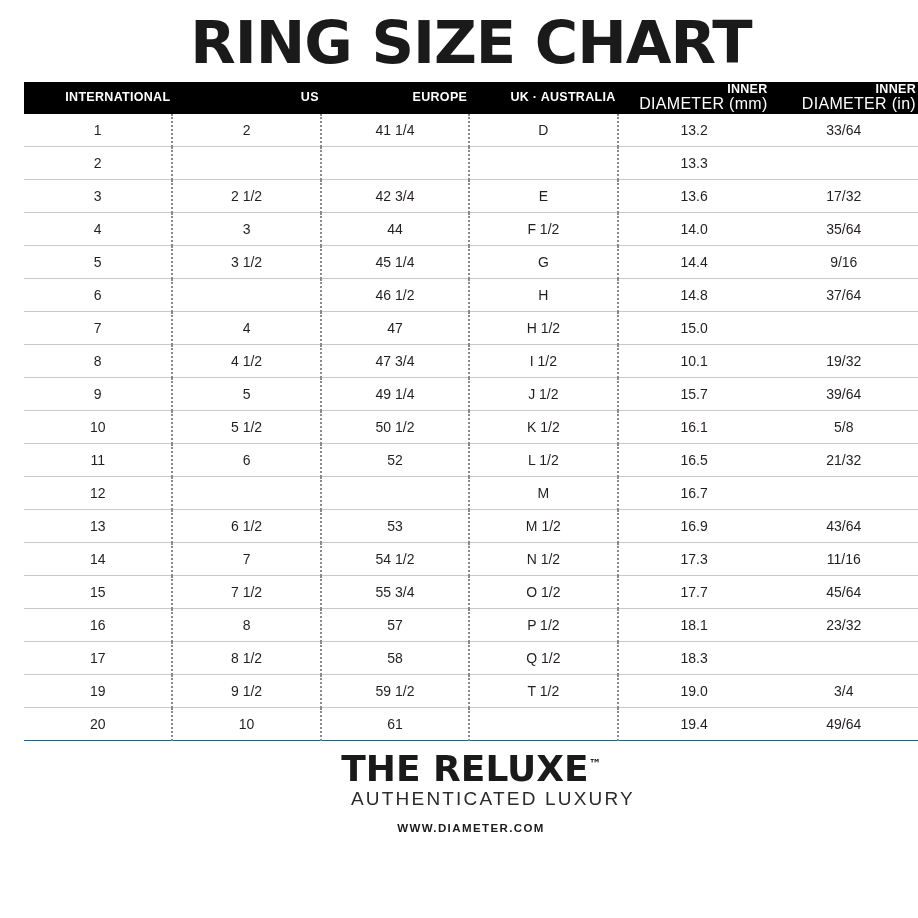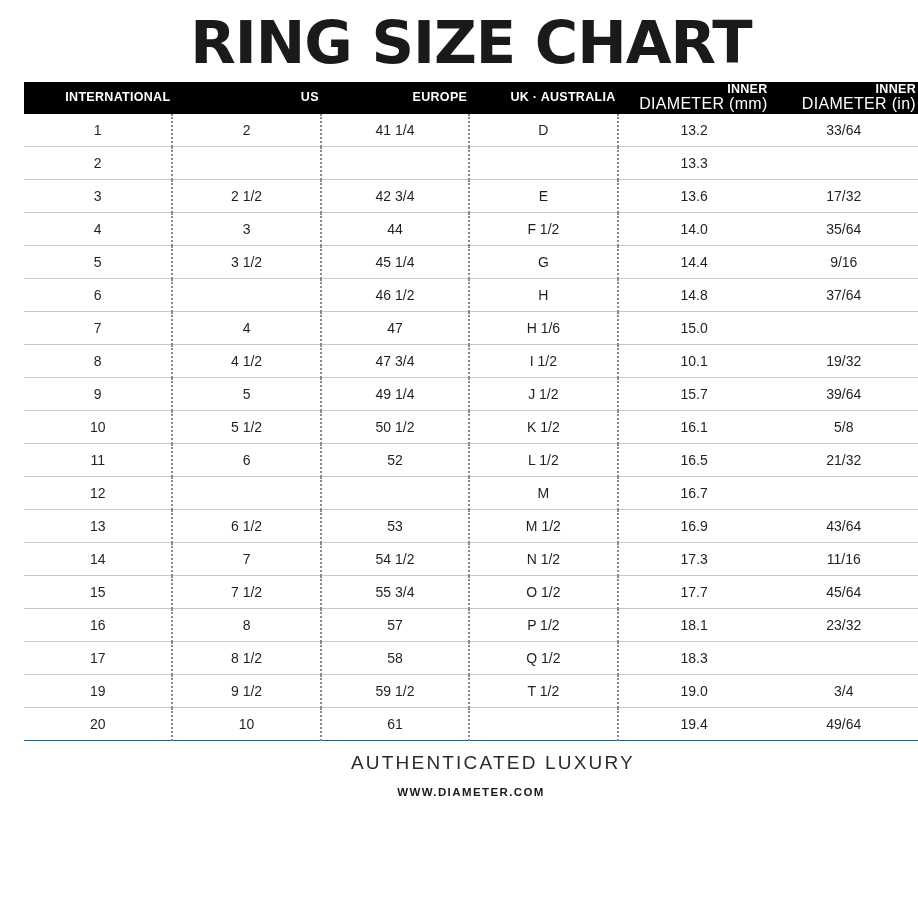--- a/index.html
+++ b/index.html
@@ -202,21 +202,21 @@
           <td class="dotted-right"></td>
           <td class="dotted-right">46 1/2</td>
           <td class="dotted-right">H</td>
           <td>14.8</td>
           <td>37/64</td>
         </tr>
         <tr>
           <td class="dotted-right">7</td>
           <td class="dotted-right">4</td>
           <td class="dotted-right">47</td>
-          <td class="dotted-right">H 1/6</td>
+          <td class="dotted-right">H 1/2</td>
           <td>15.0</td>
           <td></td>
         </tr>
         <tr>
           <td class="dotted-right">8</td>
           <td class="dotted-right">4 1/2</td>
           <td class="dotted-right">47 3/4</td>
           <td class="dotted-right">I 1/2</td>
           <td>10.1</td>
           <td>19/32</td>
@@ -306,17 +306,20 @@
           <td class="dotted-right">10</td>
           <td class="dotted-right">61</td>
           <td class="dotted-right"></td>
           <td>19.4</td>
           <td>49/64</td>
         </tr>
       </tbody>
   </table>
 
   <div class="footer">
+    <div class="brand">
+      <span>THE RELUXE</span><span class="tm">™</span>
+    </div>
     <div class="tagline">AUTHENTICATED LUXURY</div>
     <div class="url">WWW.DIAMETER.COM</div>
   </div>
 
 </div>
 
 </body></html>

